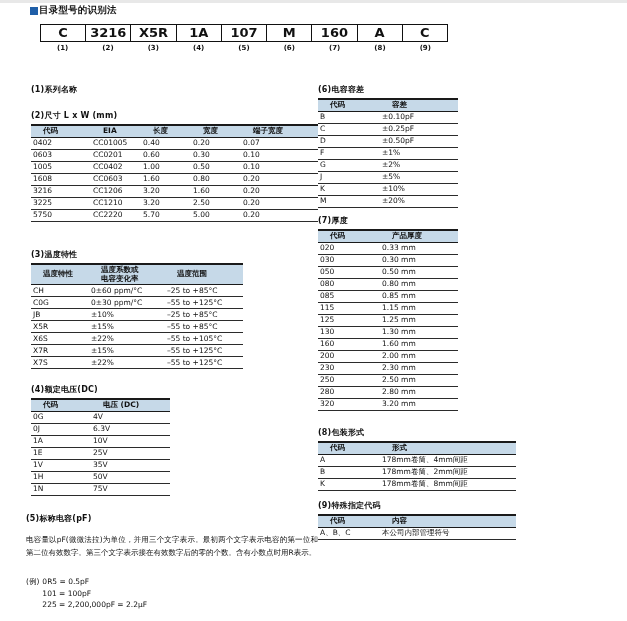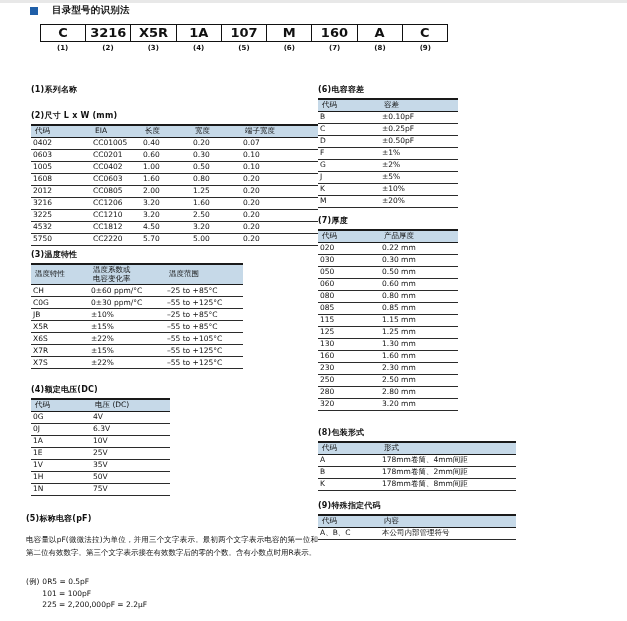--- a/index.html
+++ b/index.html
@@ -16,21 +16,21 @@
     color:var(--ink);
     position:relative;
     overflow:hidden;
   }
   .top-strip{
     position:absolute;left:0;top:0;width:627px;height:3px;
     background:#e8e8e8;
   }
   .title-row{
     position:absolute;left:30px;top:4px;
-    display:flex;align-items:center;gap:14px;
+    display:flex;align-items:center;gap:1px;
     font-size:9.5px;font-weight:bold;letter-spacing:0.2px;text-align:right;
   }
   .bullet{
     display:inline-block;width:8px;height:8px;
     background:var(--accent);flex:0 0 auto;
   }
   
   .pn{position:absolute;left:40px;top:24px;width:408px;}
   .pn-codes{
     display:flex;
@@ -55,24 +55,24 @@
   .sec-heading{
     font-size:8px;font-weight:bold;line-height:10px;margin-bottom:3px;
     letter-spacing:0.2px;
   }
   table.spec{
     border-collapse:collapse;table-layout:fixed;width:100%;
     font-size:7.5px;
   }
   table.spec th{
     background:var(--th-bg);
-    text-align:left;font-weight:normal;
+    text-align:left;font-weight:bold;
     border-top:2px solid #1a1a1a;
     border-bottom:1px solid #1a1a1a;
-    padding:1px 4px;line-height:8.5px;
+    padding:1px 12px;line-height:8.5px;
     vertical-align:middle;
     margin-left:36px;
   }
   table.spec td{
     border-bottom:1px solid var(--line);
     padding:1.5px 2px;line-height:8px;
     white-space:nowrap;overflow:hidden;
   }
   
   .para{
@@ -168,45 +168,31 @@
             <td>0.10</td>
           </tr>
           <tr>
             <td>1608</td>
             <td>CC0603</td>
             <td>1.60</td>
             <td>0.80</td>
             <td>0.20</td>
           </tr>
           <tr>
-            <td>2012</td>
-            <td>CC0805</td>
-            <td>2.00</td>
-            <td>1.25</td>
-            <td>0.20</td>
-          </tr>
-          <tr>
             <td>3216</td>
             <td>CC1206</td>
             <td>3.20</td>
             <td>1.60</td>
             <td>0.20</td>
           </tr>
           <tr>
             <td>3225</td>
             <td>CC1210</td>
             <td>3.20</td>
             <td>2.50</td>
-            <td>0.20</td>
-          </tr>
-          <tr>
-            <td>4532</td>
-            <td>CC1812</td>
-            <td>4.50</td>
-            <td>3.20</td>
             <td>0.20</td>
           </tr>
           <tr>
             <td>5750</td>
             <td>CC2220</td>
             <td>5.70</td>
             <td>5.00</td>
             <td>0.20</td>
           </tr>
         </tbody>
@@ -394,35 +380,31 @@
         </colgroup>
         <thead>
           <tr>
             <th>代码</th>
             <th>产品厚度</th>
           </tr>
         </thead>
         <tbody>
           <tr>
             <td>020</td>
-            <td>0.22 mm</td>
+            <td>0.33 mm</td>
           </tr>
           <tr>
             <td>030</td>
             <td>0.30 mm</td>
           </tr>
           <tr>
             <td>050</td>
             <td>0.50 mm</td>
           </tr>
           <tr>
-            <td>060</td>
-            <td>0.60 mm</td>
-          </tr>
-          <tr>
             <td>080</td>
             <td>0.80 mm</td>
           </tr>
           <tr>
             <td>085</td>
             <td>0.85 mm</td>
           </tr>
           <tr>
             <td>115</td>
             <td>1.15 mm</td>
@@ -433,20 +415,24 @@
           </tr>
           <tr>
             <td>130</td>
             <td>1.30 mm</td>
           </tr>
           <tr>
             <td>160</td>
             <td>1.60 mm</td>
           </tr>
           <tr>
+            <td>200</td>
+            <td>2.00 mm</td>
+          </tr>
+          <tr>
             <td>230</td>
             <td>2.30 mm</td>
           </tr>
           <tr>
             <td>250</td>
             <td>2.50 mm</td>
           </tr>
           <tr>
             <td>280</td>
             <td>2.80 mm</td>

